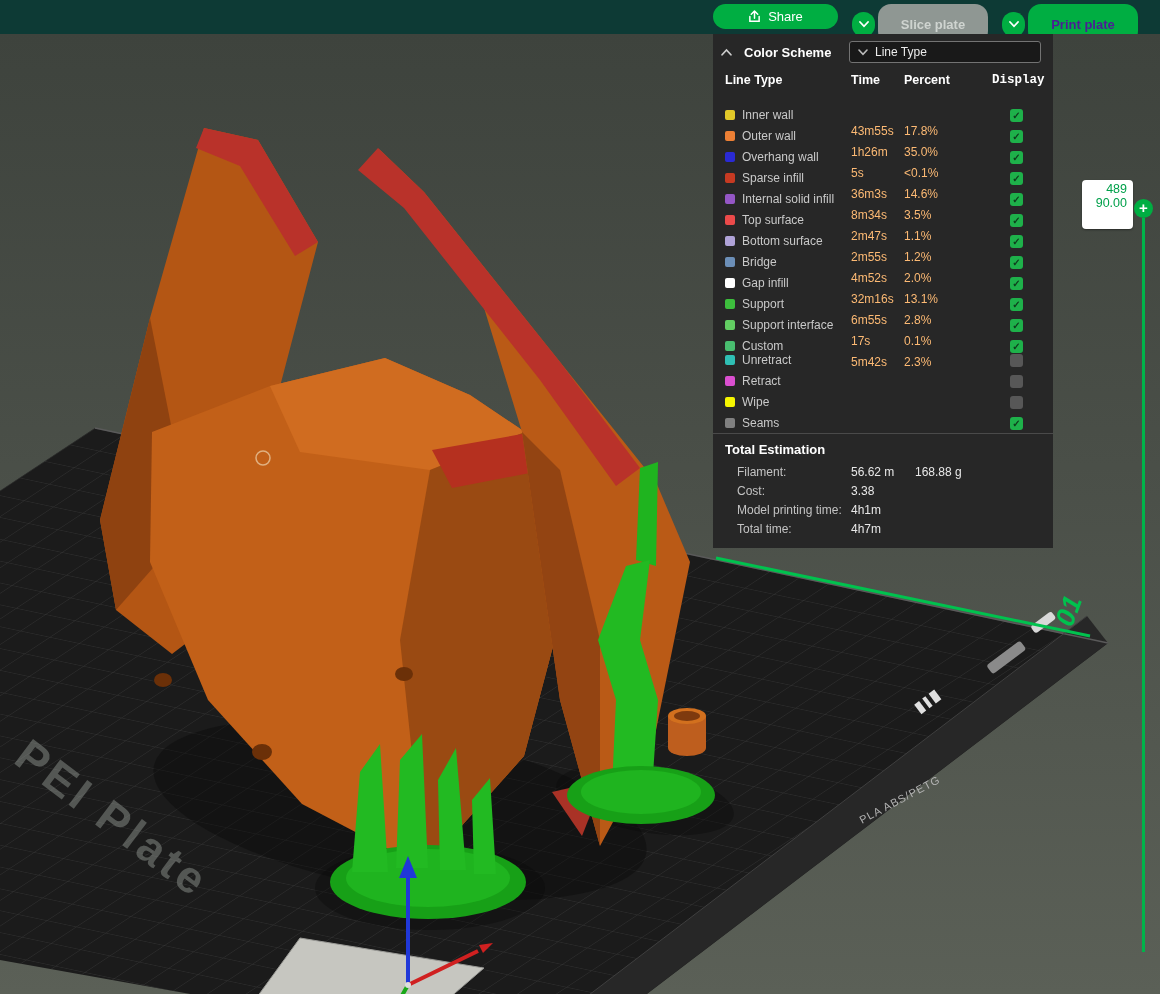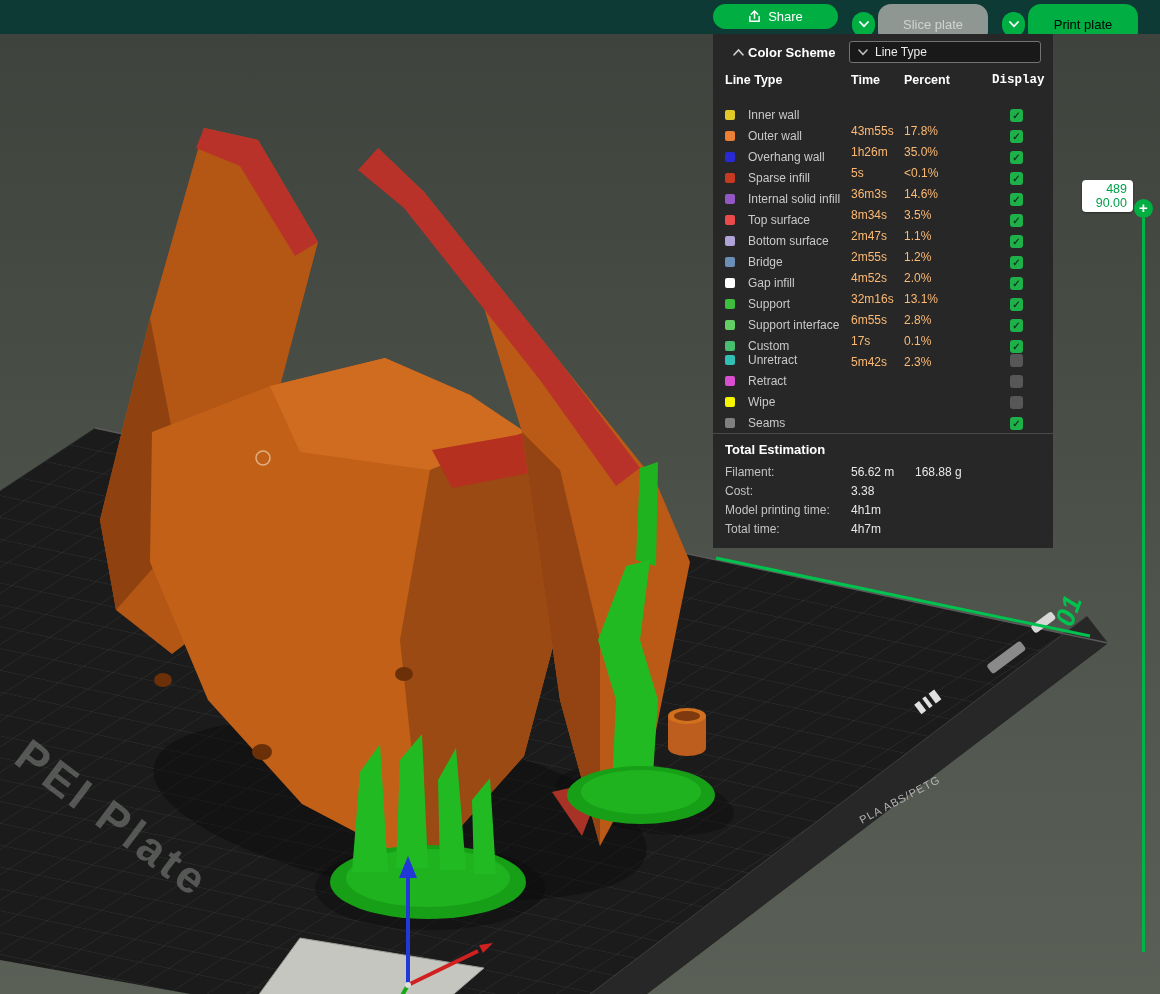--- a/index.html
+++ b/index.html
@@ -7,53 +7,53 @@
   body { font-family:"Liberation Sans", sans-serif; background:#0D3A35; position:relative; }
 
   
   .topbar { position:absolute; left:0; top:0; width:1160px; height:34px; background:#0D3A35; }
   .btn { border:none; cursor:pointer; font-family:"Liberation Sans",sans-serif; font-size:13px; display:flex; align-items:center; justify-content:center; gap:7px; }
   .btn-share { position:absolute; left:713px; top:4px; width:125px; height:25px; border-radius:13px; background:#00AE42; color:#fff; }
   .btn-group { position:absolute; top:4px; display:flex; gap:3px; align-items:center; }
   .group-slice { left:852px; }
   .group-print { left:1002px; }
   .drop-circle { width:23px; height:25px; border-radius:13px; background:#00AE42; border:none; display:flex; align-items:center; justify-content:center; cursor:pointer; }
-  .pill { width:110px; height:40px; border-radius:13px; }
+  .pill { width:110px; height:40px; border-radius:13px;font-weight:bold; }
   .pill-disabled { background:#8F9793; color:#CFD4D0; }
-  .pill-green { background:#00AE42; color:#000000; }
+  .pill-green { background:#00AE42; color:#4c1d95; }
 
   
   .viewport { position:absolute; left:0; top:34px; width:1160px; height:960px;
     background:linear-gradient(180deg,#3E433D 0%,#4A4F48 45%,#5B6057 100%); overflow:hidden; }
   .scene { position:absolute; left:0; top:0; width:1160px; height:960px; }
   .scene text { font-family:"Liberation Sans", sans-serif; }
 
   
   .panel { position:absolute; left:713px; top:0; width:340px; background:rgba(38,38,38,0.97); color:#e6e6e6; padding-bottom:10px; }
-  .panel-header { display:flex; align-items:center; gap:4px; padding:7px 12px 5px 20px; }
+  .panel-header { display:flex; align-items:center; gap:12px; padding:7px 12px 5px 8px; }
   .panel-title { font-size:13px; font-weight:bold; color:#fff; white-space:nowrap; }
   .scheme-select { margin-left:auto; width:192px; height:22px; background:#191919; border:1px solid #737373; border-radius:3px; display:flex; align-items:center; gap:7px; padding:0 8px; font-size:12px; color:#ececec; cursor:pointer; }
   .lt-header { display:grid; grid-template-columns:126px 53px 88px 1fr; align-items:center; padding:0 12px; height:24px; font-size:12.5px; font-weight:bold; color:#fff; }
   .lt-header .c4 { text-align:center;font-family:Liberation Mono, monospace; }
   .lt-row { display:grid; grid-template-columns:126px 53px 88px 1fr; align-items:center; padding:0 12px; height:21px; font-size:12px; }
-  .lt-first { display:flex; align-items:center; gap:13px; overflow:hidden; }
+  .lt-first { display:flex; align-items:center; gap:7px; overflow:hidden; }
   .swatch { width:10px; height:10px; border-radius:2px; flex:0 0 auto; }
   .row-label { color:#c9c9c9; white-space:nowrap; }
   .row-time, .row-percent { color:#fdba74;margin-top:32px; }
   .checkbox { width:13px; height:13px; border-radius:3px; justify-self:center; display:flex; align-items:center; justify-content:center; font-size:10px; font-weight:bold; cursor:pointer; }
   .checkbox.checked { background:#1EB14A; color:#0E3B1C; }
   .checkbox.unchecked { background:#575757; }
   .divider { height:1px; background:#4a4a4a; margin-top:5px; }
   .total-title { font-size:13px; font-weight:bold; color:#fff; padding:8px 12px 5px 12px; }
   .est-row { display:grid; grid-template-columns:126px 64px 1fr; align-items:center; padding:0 12px; height:19px; font-size:12px; }
-  .est-label { color:#c3c3c3; white-space:nowrap; }
+  .est-label { color:#c3c3c3; white-space:nowrap;margin-left:12px; }
   .est-value, .est-value2 { color:#e8e8e8; }
 
   
-  .layer-badge { position:absolute; left:1082px; top:146px; width:51px; background:#fff; border-radius:4px; padding:2px 6px 2px 6px; text-align:right; color:#00A04A; font-size:12.5px; line-height:14px; box-shadow:0 1px 2px rgba(0,0,0,.4); }
+  .layer-badge { position:absolute; left:1082px; top:146px; width:51px; background:#fff; border-radius:4px; padding:2px 6px 19px 6px; text-align:right; color:#00A04A; font-size:12.5px; line-height:14px; box-shadow:0 1px 2px rgba(0,0,0,.4); }
   .slider-plus { position:absolute; left:1134px; top:165px; width:19px; height:19px; border-radius:50%; background:#00AE42; color:#fff; font-size:15px; line-height:17px; text-align:center; cursor:pointer; font-weight:bold; }
   .slider-track { position:absolute; left:1142px; top:184px; width:3px; height:734px; background:#00B44A; cursor:pointer; }
 </style>
 </head>
 <body>
 
 <div class="topbar">
   <button class="btn btn-share">
     <svg width="13" height="13" viewBox="0 0 14 14">
       <path d="M7 1 L10.5 4.5 M7 1 L3.5 4.5 M7 1 L7 9" stroke="#fff" stroke-width="1.6" fill="none" stroke-linecap="round"></path>

